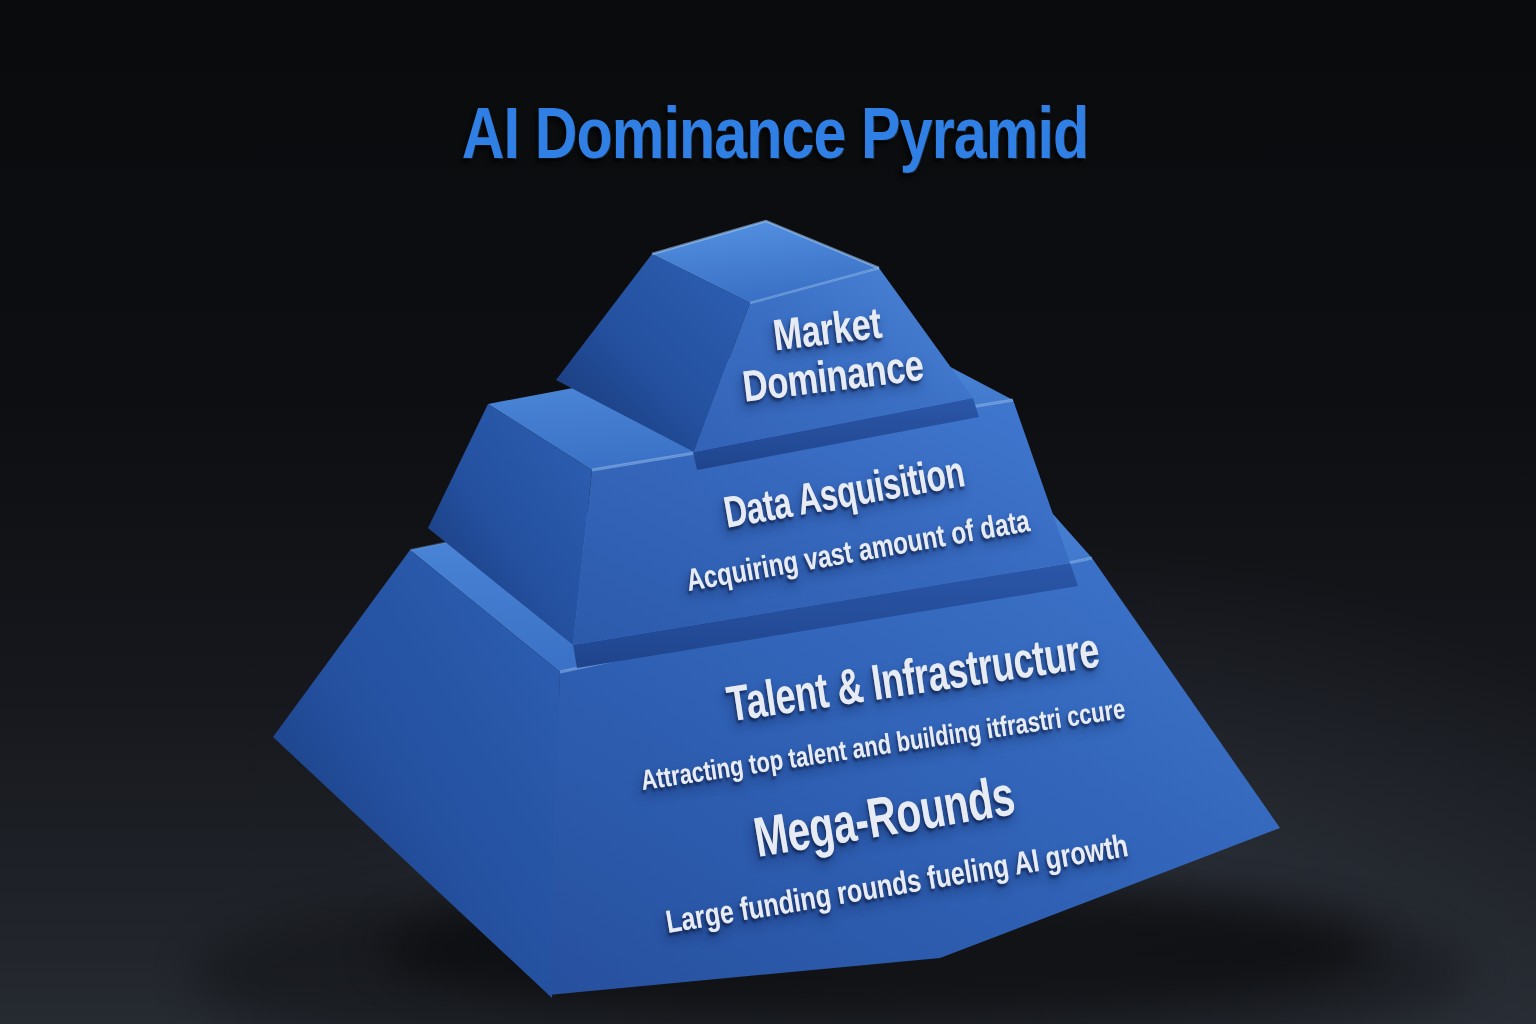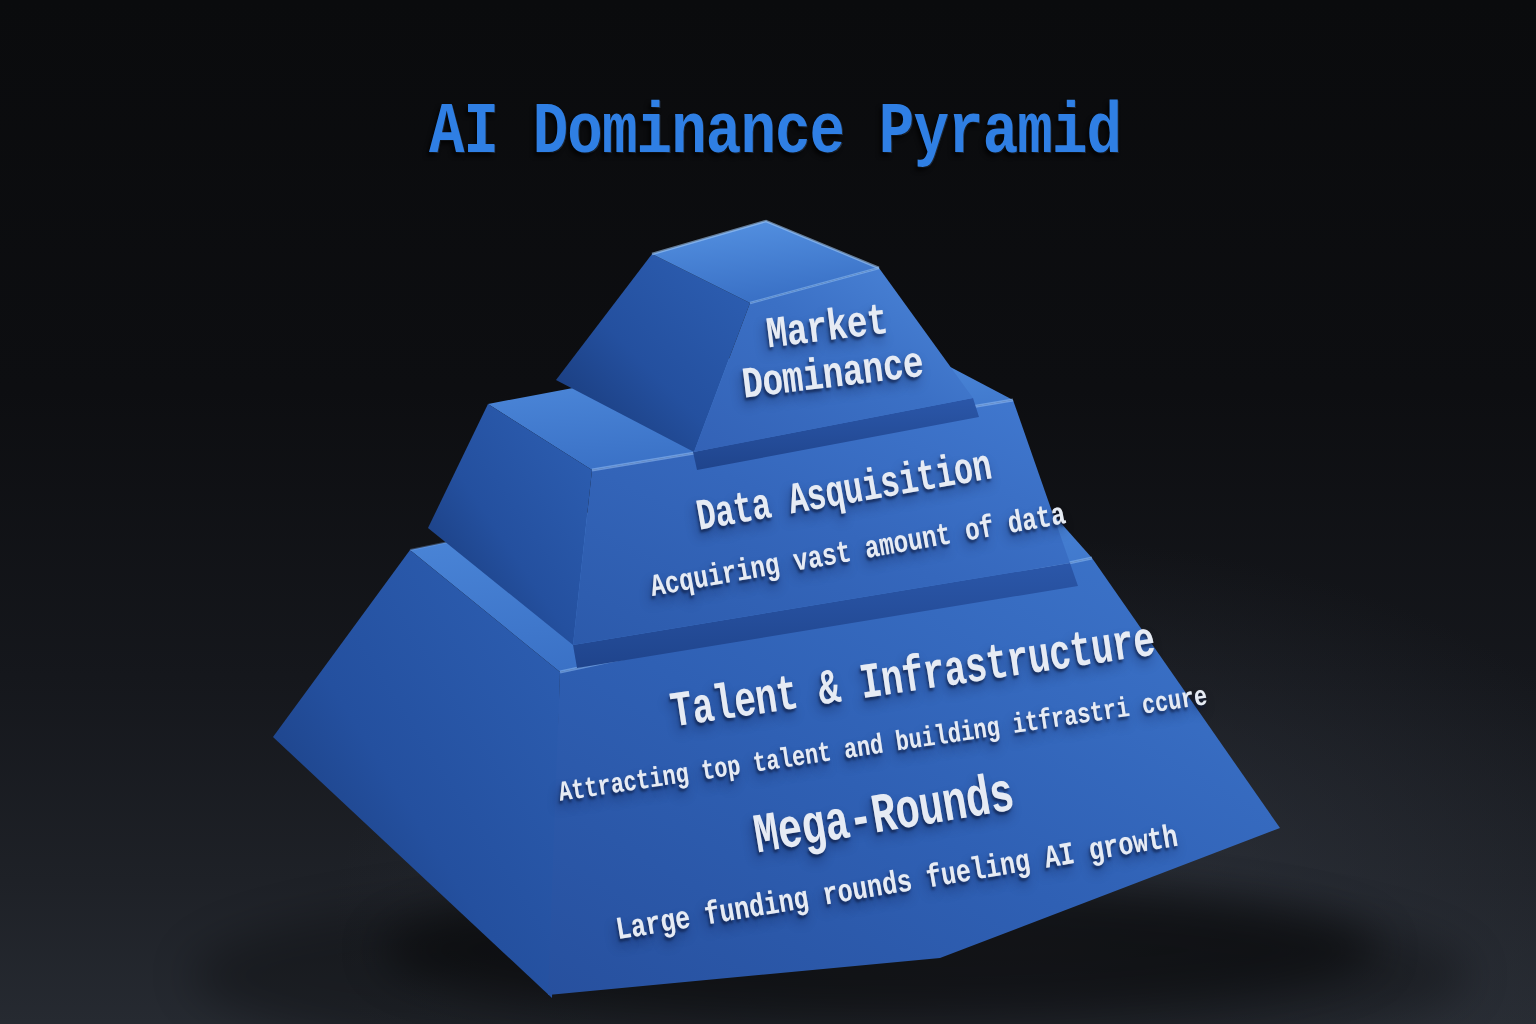--- a/index.html
+++ b/index.html
@@ -2,21 +2,21 @@
 <html style="--title-blue: #2f7fe4; --text: #e6ebf4; --face-blue: #3366bb; --side-blue: #1f478f; --facet-blue: #4e8bdc; --background-top: #0a0b0d; --background-bottom: #262a31;"><head>
 <meta charset="utf-8">
 <style>
   :root{
     --title-blue:#2f7fe4;
     --text:#e6ebf4;
   }
   html,body{margin:0;padding:0;background:#0a0b0d;}
   .stage{
     position:relative;width:1536px;height:1024px;overflow:hidden;
-    font-family:Liberation Mono, monospace;
+    font-family:Liberation Sans, sans-serif;
     background:
       radial-gradient(1100px 620px at 66% 90%, rgba(58,64,75,.55) 0%, rgba(58,64,75,0) 62%),
       linear-gradient(180deg,#0a0b0d 0%,#0d0e11 38%,#15171c 66%,#1e2127 86%,#262a31 100%);
   }
   .pyr{position:absolute;left:0;top:0;width:1536px;height:1024px;display:block;}
   .title{
     position:absolute;left:775px;top:133px;margin:0;white-space:nowrap;
     transform:translate(-50%,-50%) scaleX(.82);
     font-size:72px;font-weight:700;letter-spacing:-1px;
     color:var(--title-blue);

